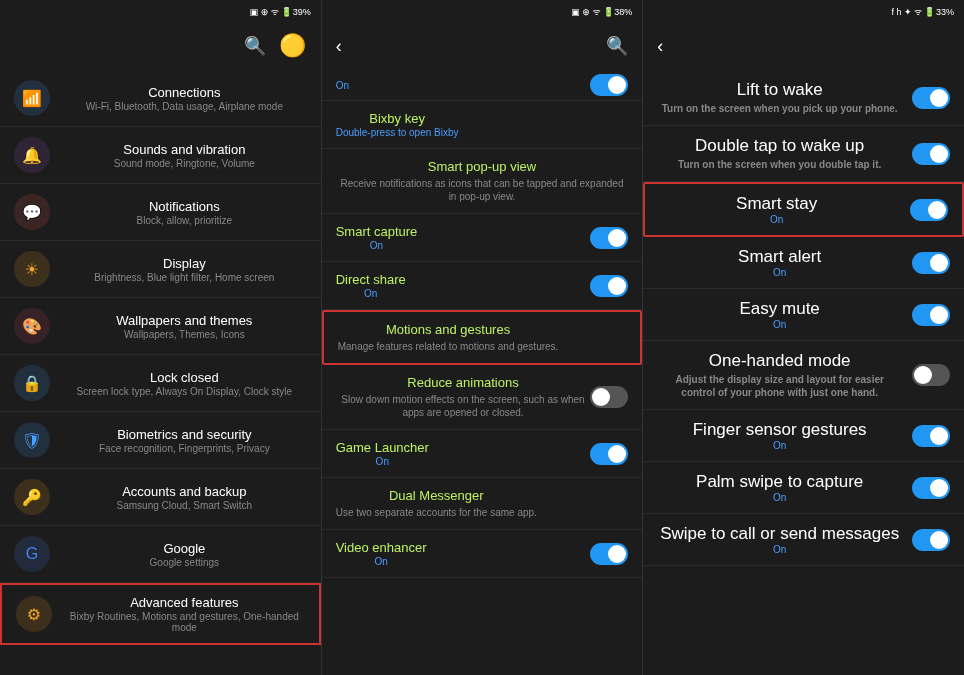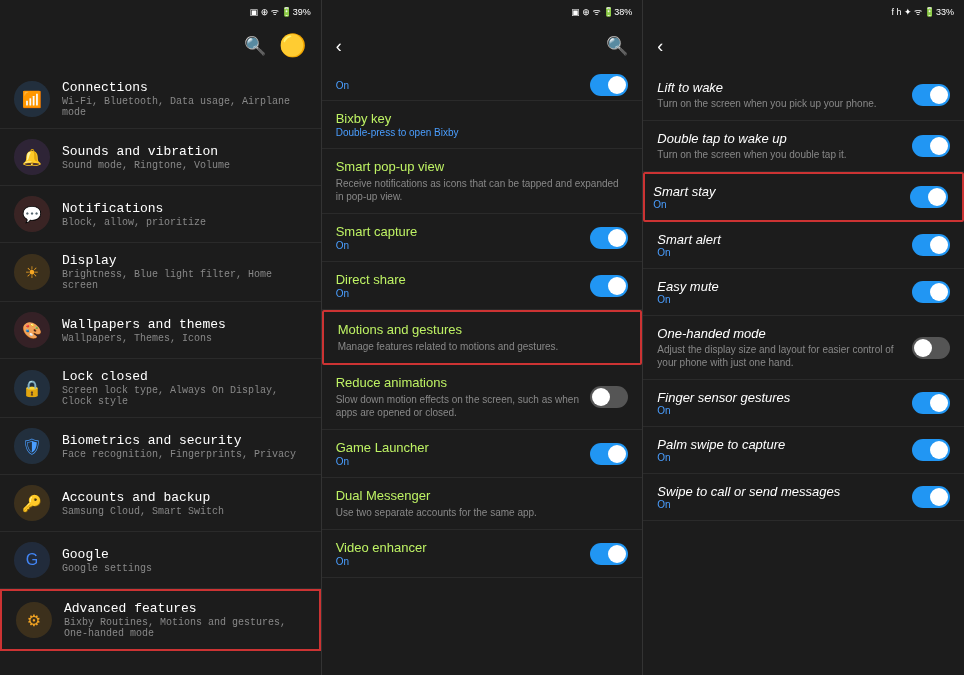--- a/index.html
+++ b/index.html
@@ -66,20 +66,21 @@
     .header .search-icon, .header .avatar {
       color: #fff;
       font-size: 18px;
       margin-left: 12px;
     }
 
     
     .settings-list {
       flex: 1;
       overflow: hidden;
+      text-align: center;
     }
 
     .settings-item {
       display: flex;
       align-items: center;
       padding: 10px 14px;
       border-bottom: 1px solid #2a2a2a;
       cursor: pointer;
       position: relative;
     }
@@ -94,21 +95,20 @@
       display: flex;
       align-items: center;
       justify-content: center;
       margin-right: 12px;
       font-size: 16px;
       flex-shrink: 0;
     }
 
     .item-text {
       flex: 1;
-      font-family: Liberation Mono, monospace;
     }
     .item-title {
       color: #ffffff;
       font-size: 13px;
       font-weight: 400;
     }
     .item-subtitle {
       color: #888;
       font-size: 10px;
       margin-top: 1px;
@@ -182,28 +182,28 @@
       cursor: pointer;
     }
     .motion-item.highlighted {
       border: 2px solid #cc3333;
       border-radius: 2px;
       padding-left: 8px;
     }
     .motion-text { flex: 1; }
     .motion-title {
       color: #ffffff;
-      font-size: 13px;
-      font-style: italic;
+      font-size: 17px;
     }
     .motion-desc {
       color: #888;
       font-size: 10px;
       margin-top: 2px;
       line-height: 1.3;
+      font-weight: bold;
     }
     .motion-status {
       color: #4a9eff;
       font-size: 10px;
     }
 
     .icon-wifi { color: #4a9eff; }
     .icon-volume { color: #9c59d1; }
     .icon-notif { color: #e55; }
     .icon-display { color: #f5a623; }

